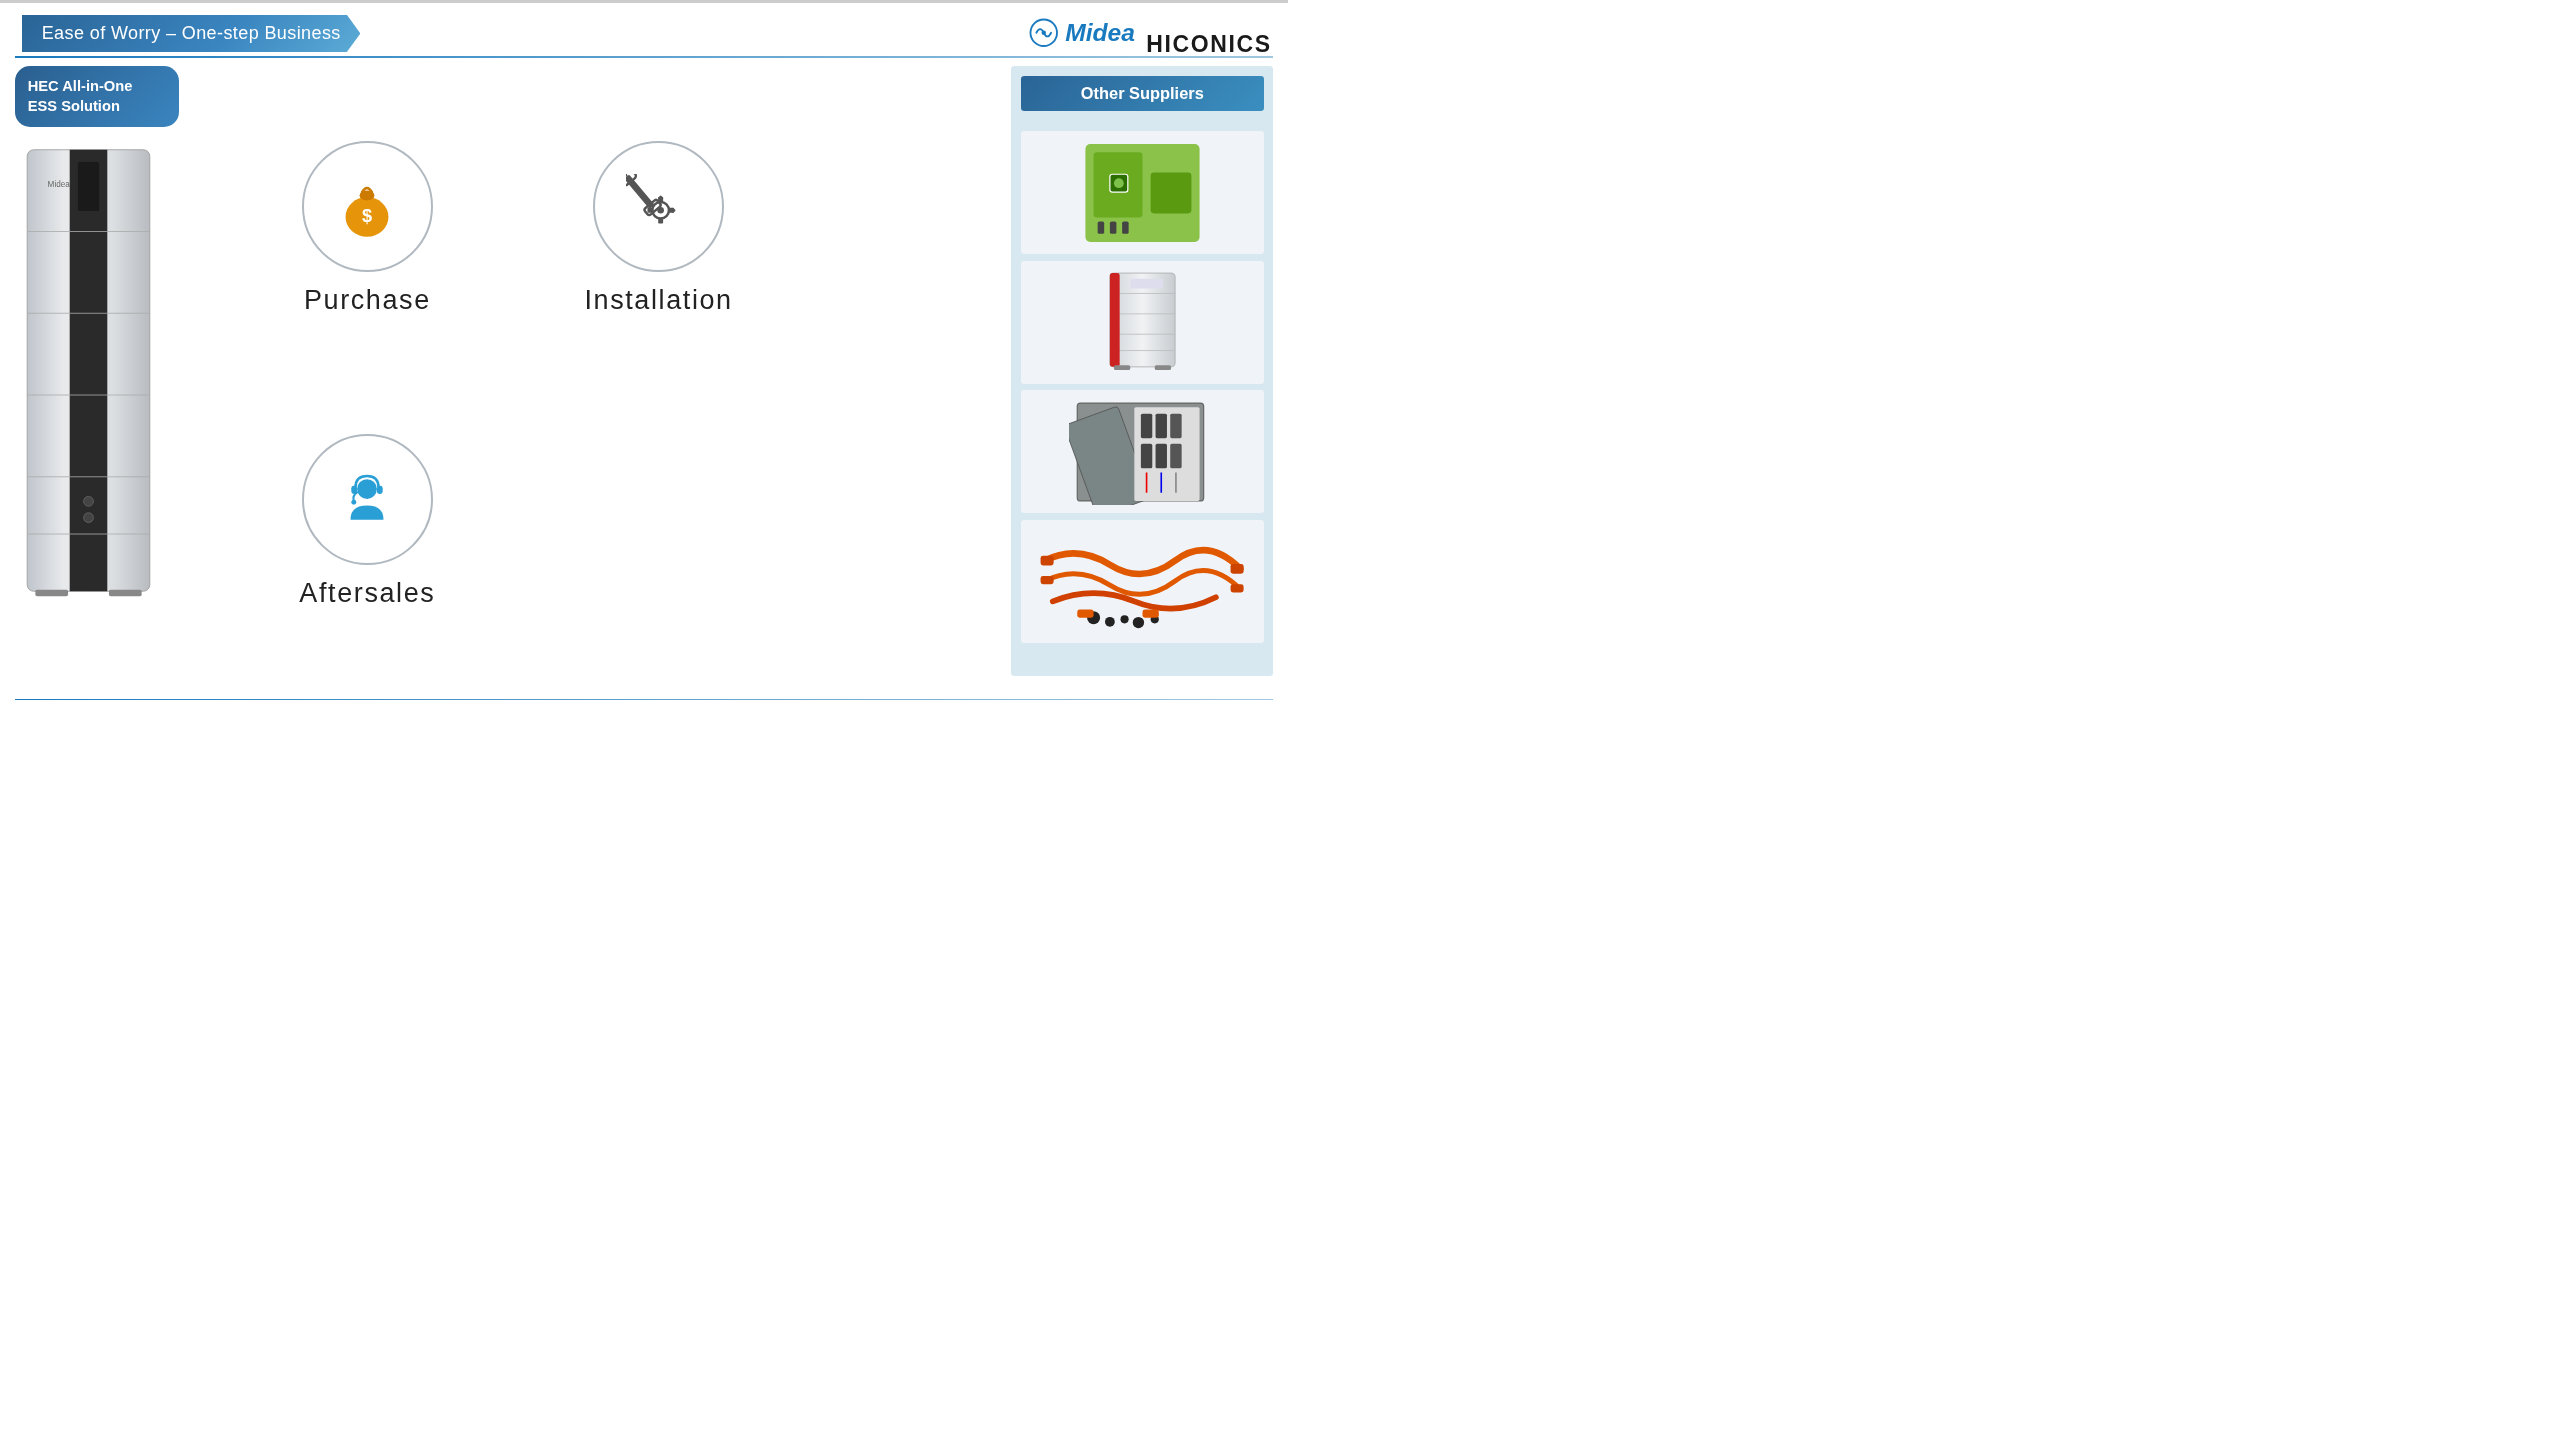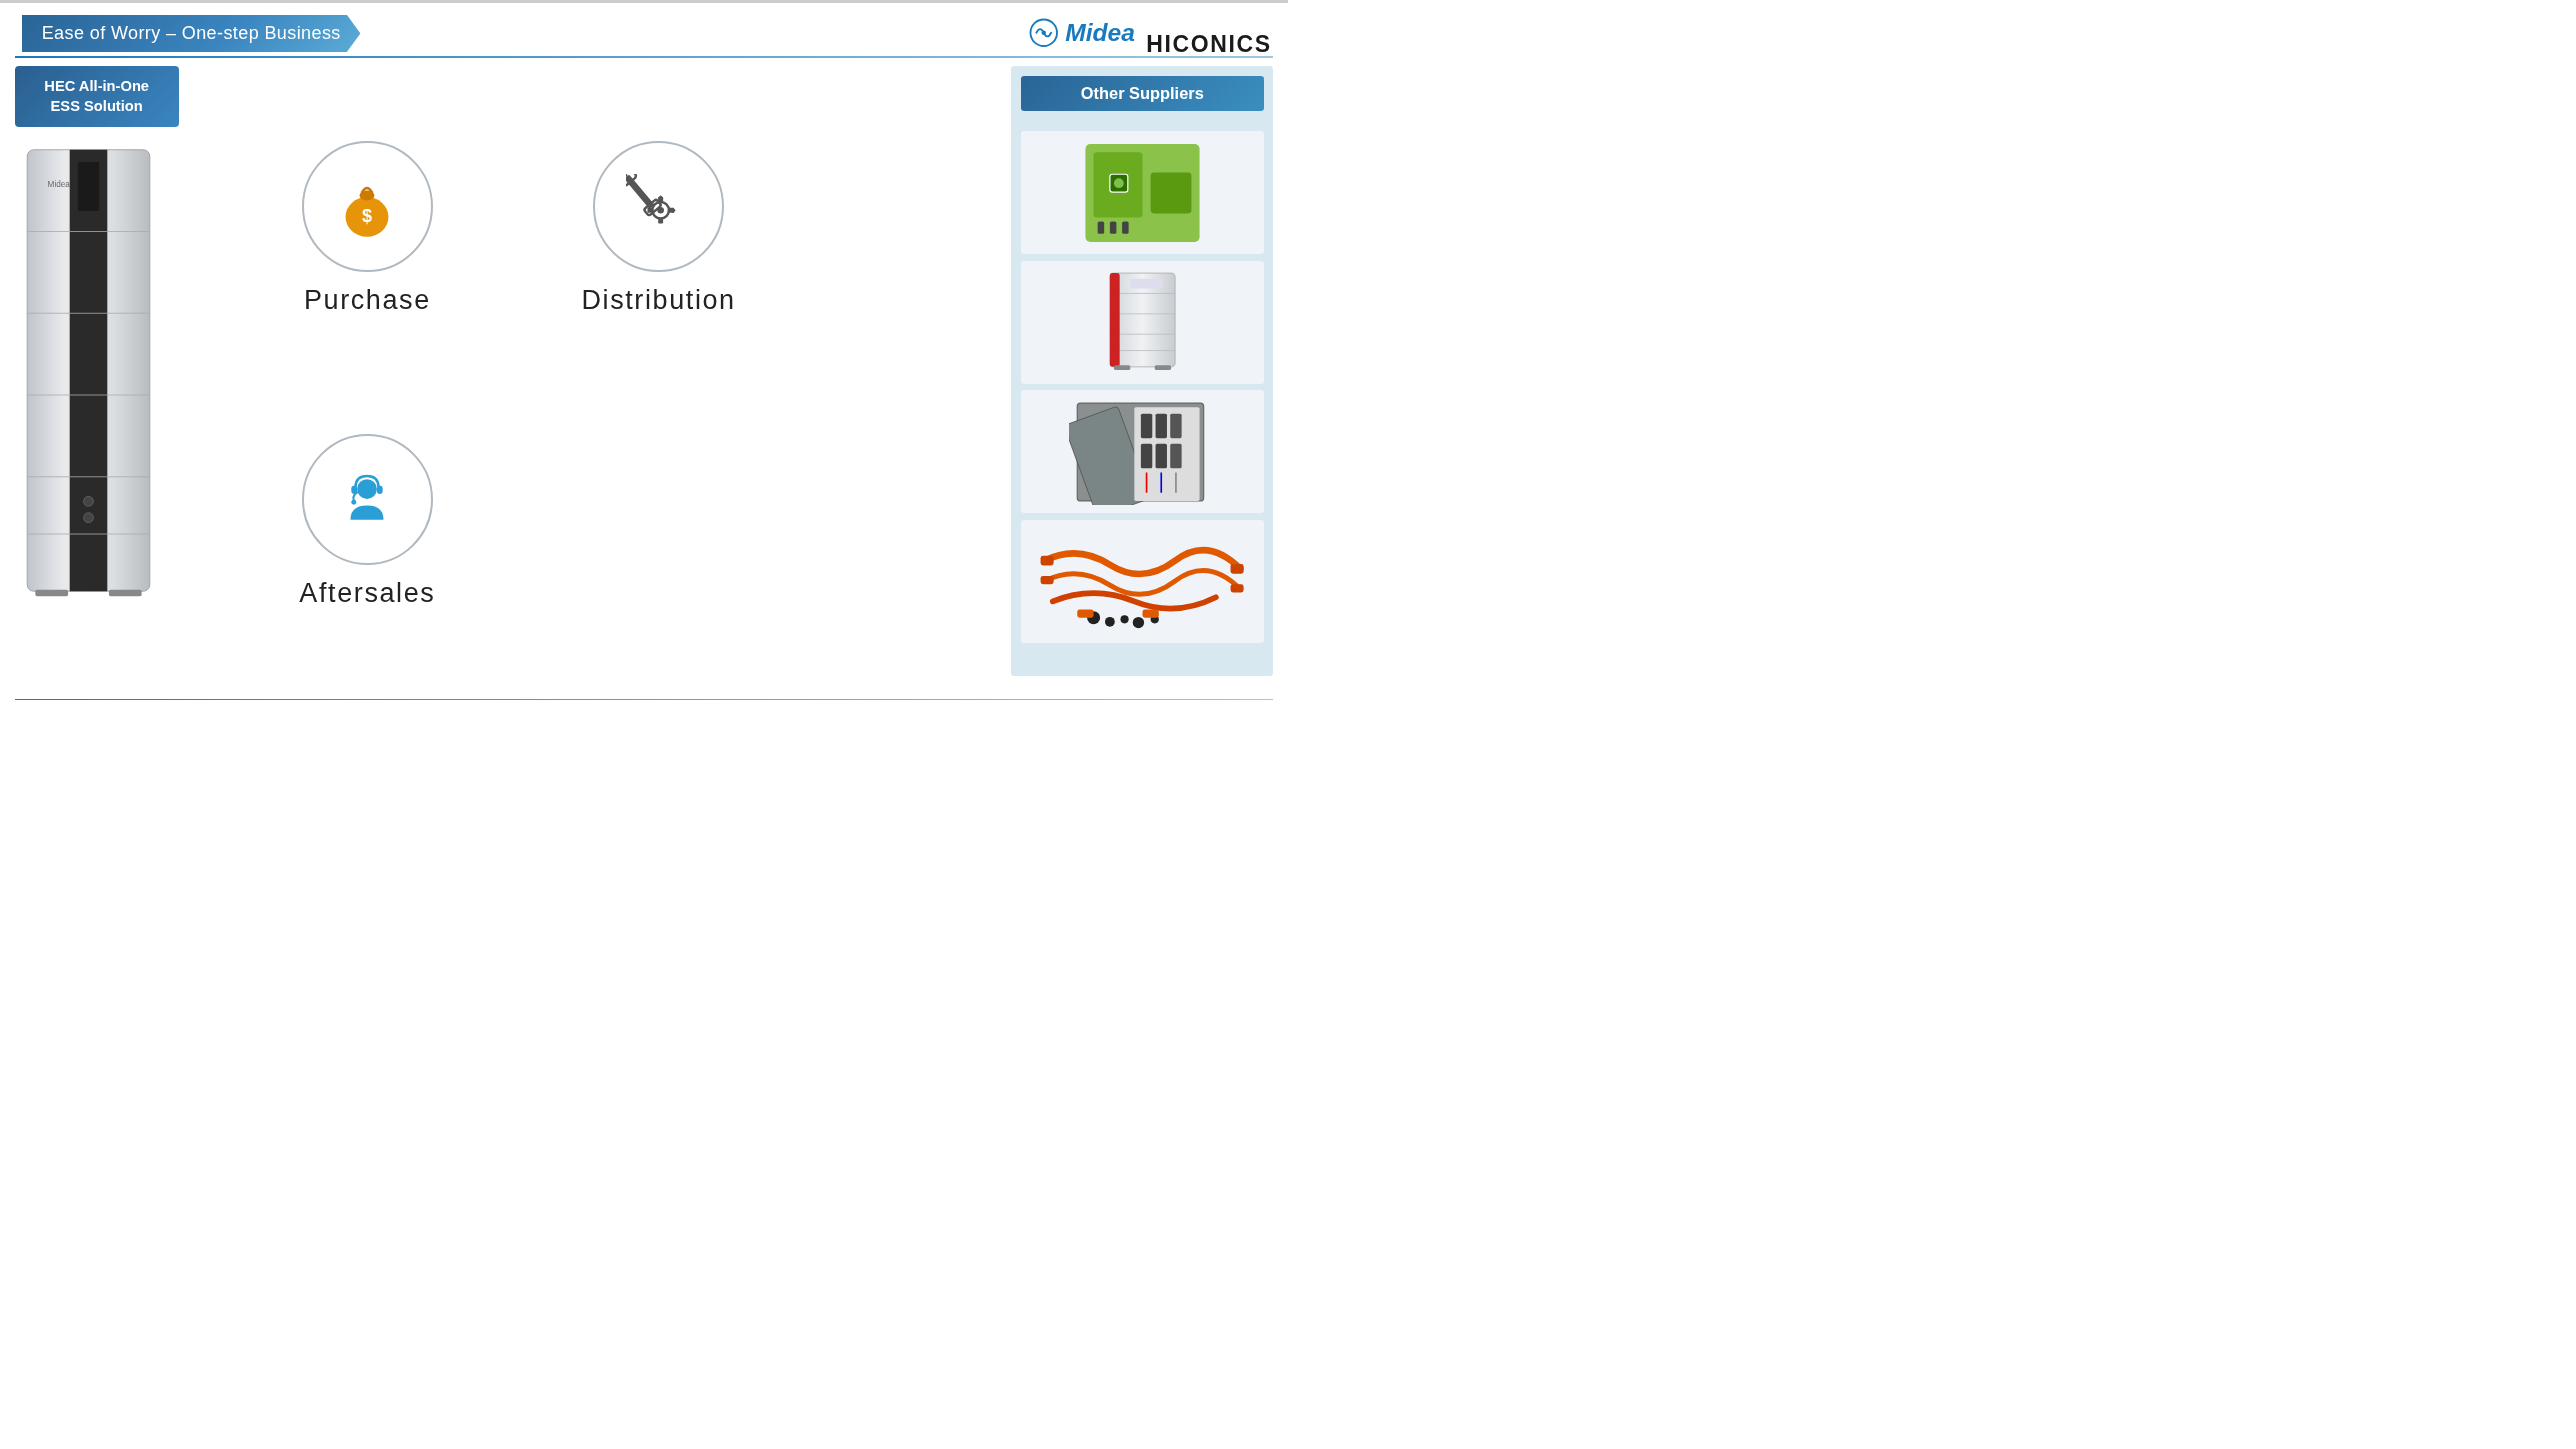--- a/index.html
+++ b/index.html
@@ -72,23 +72,23 @@
       left: 14.7px;
       width: 164px;
     }
 
     .hec-label {
       background: linear-gradient(135deg, #2a5f8f, #3a85c0);
       color: white;
       font-size: 14.7px;
       font-weight: bold;
       padding: 9.8px 13px;
-      text-align: center;
+      text-align: left;
       line-height: 1.4;
-      border-radius: 4px;
+      border-radius: 15px;
     }
 
     .ess-image {
       margin-top: 6.6px;
       width: 147px;
       height: 475px;
       display: flex;
       align-items: center;
       justify-content: center;
     }
@@ -301,21 +301,21 @@
           <rect x="-4" y="-30" width="8" height="48" rx="2" fill="#555"></rect>
 
           <rect x="-10" y="-34" width="20" height="12" rx="4" fill="none" stroke="#555" stroke-width="3"></rect>
           <rect x="-2" y="-38" width="4" height="8" rx="1" fill="#555"></rect>
           <rect x="-12" y="-38" width="4" height="8" rx="1" fill="#555"></rect>
 
           <rect x="-10" y="14" width="20" height="10" rx="3" fill="none" stroke="#555" stroke-width="3"></rect>
         </g>
       </svg>
     </div>
-    <span class="service-label">Distribution</span>
+    <span class="service-label">Installation</span>
   </div>
 
   <div class="service-item">
     <div class="service-circle aftersales-icon">
       <svg viewBox="0 0 80 80" xmlns="http://www.w3.org/2000/svg" width="66" height="66">
 
         <circle cx="40" cy="28" r="12" fill="#2a9fd6"></circle>
 
         <path d="M20 65 Q20 48 40 48 Q60 48 60 65" fill="#2a9fd6"></path>
 

